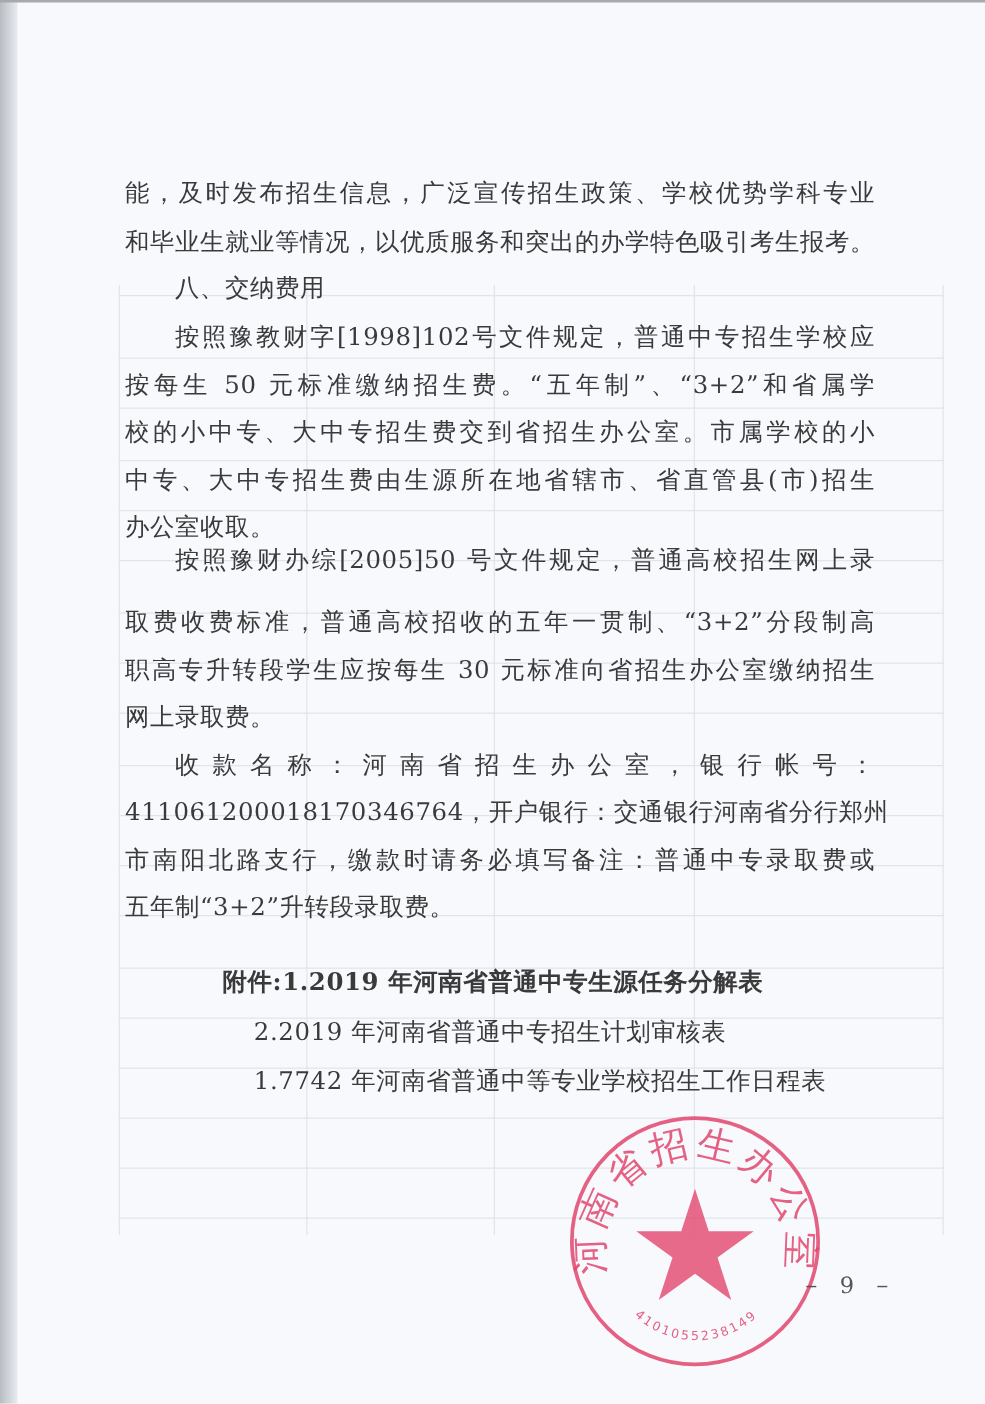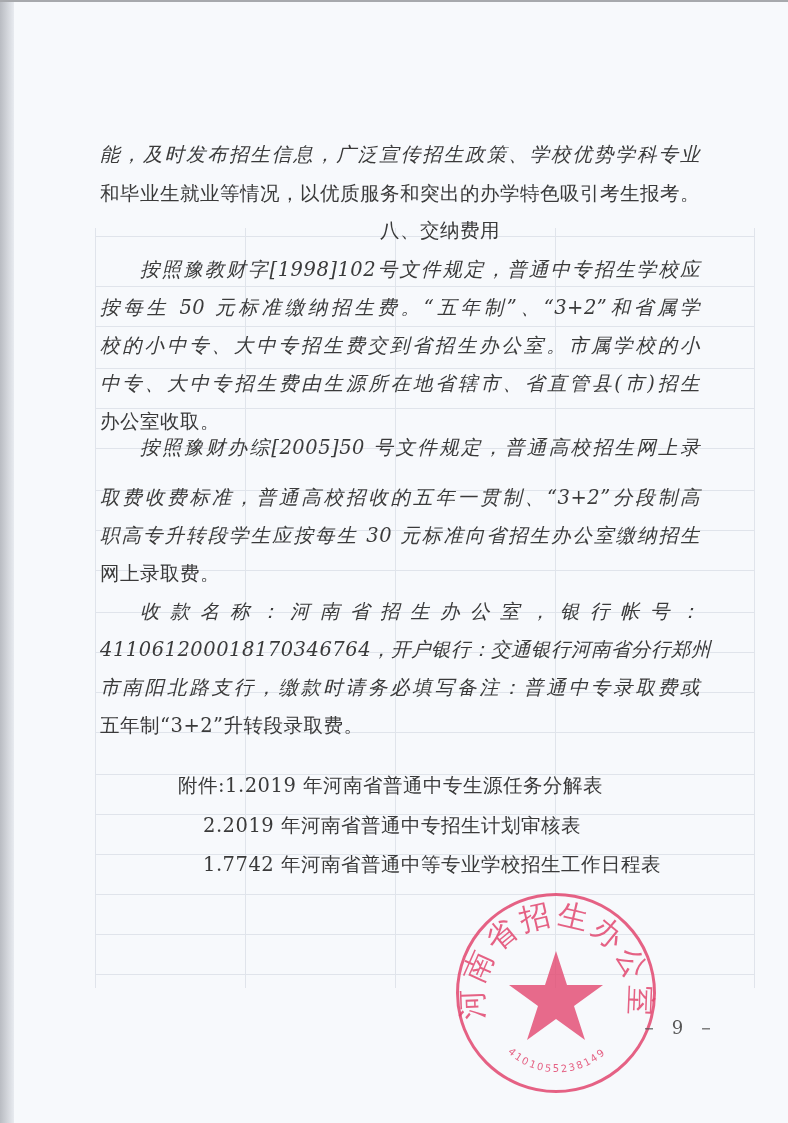--- a/index.html
+++ b/index.html
@@ -23,24 +23,24 @@
   }
   .ghost-grid .hl { position: absolute; left: 0; width: 660px; height: 1px; background: #7d8aa0; }
   .ghost-grid .vl { position: absolute; top: 0; width: 1px; height: 760px; background: #7d8aa0; }
 
   .page { position: absolute; left: 0; top: 0; width: 788px; height: 1123px; }
   .line {
     position: absolute; left: 100px; width: 600px;
     font-size: 19.5px; line-height: 27px; white-space: nowrap;
     letter-spacing: 0.5px;
   }
-  .justify { text-align: justify; text-align-last: justify; font-style: italic; }
-  .heading { left: 140px; text-align: center; }
+  .justify { text-align: justify; text-align-last: justify; }
+  .heading { left: 140px; }
   .indent { left: 140px; width: 560px; }
-  .att { left: 178px; }
+  .att { left: 178px; font-weight: bold; }
   .att2 { left: 203px; }
   .date { left: 460px; width: auto; }
   .pageno { position: absolute; left: 640px; top: 1016px; font-size: 18px; color: #555; letter-spacing: 4px; }
 
   .stamp {
     position: absolute; left: 456px; top: 893px; width: 200px; height: 200px;
     border: 3px solid rgba(226, 70, 110, 0.85); border-radius: 50%;
     box-sizing: border-box;
   }
   .stamp svg { position: absolute; left: -3px; top: -3px; }

